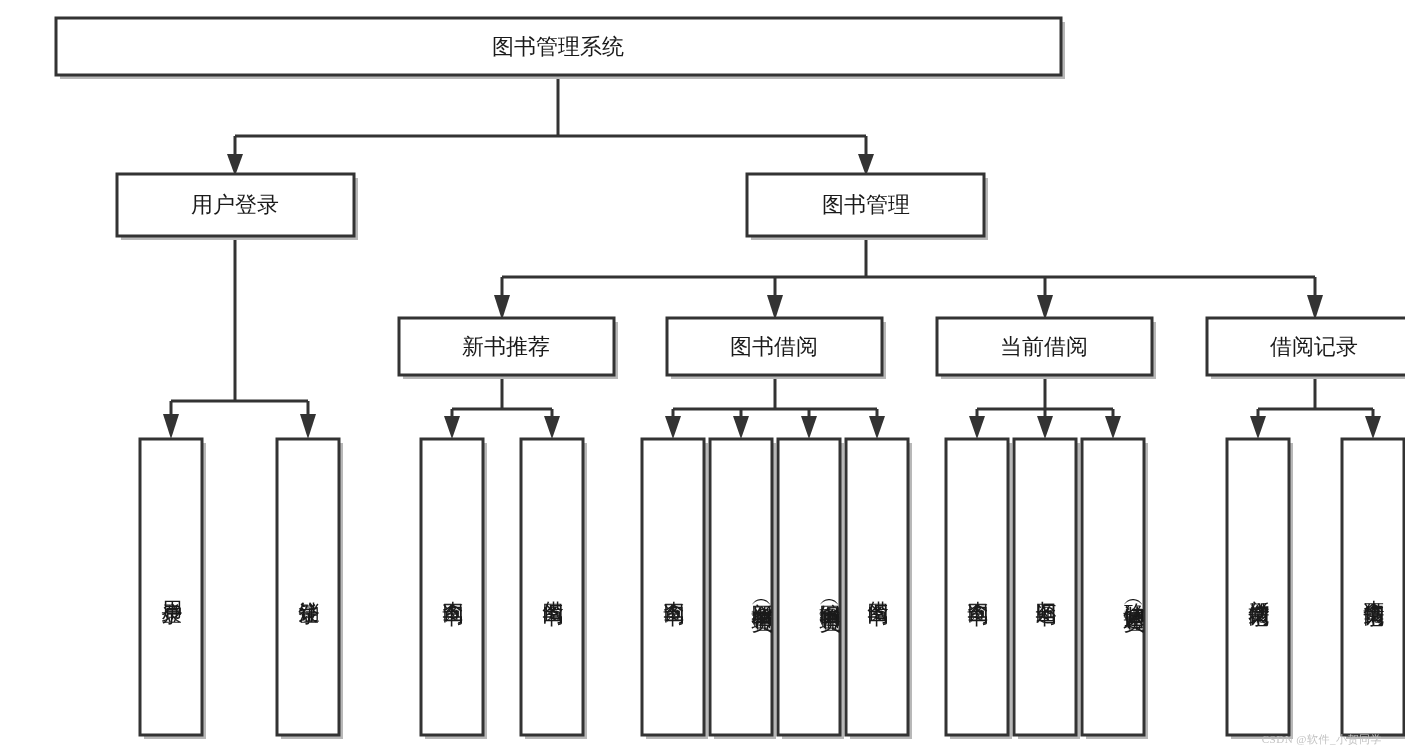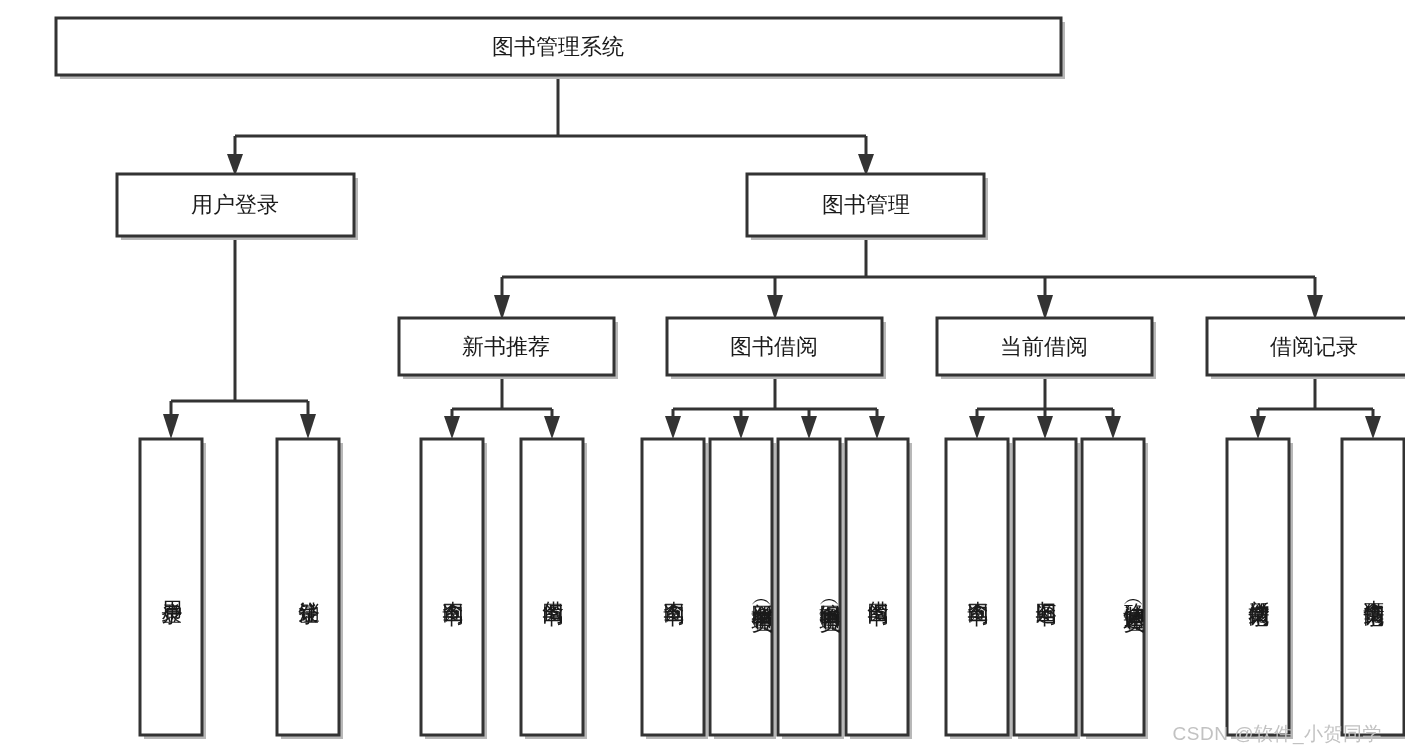--- a/index.html
+++ b/index.html
@@ -64,22 +64,22 @@
     display: flex;
     align-items: center;
     justify-content: center;
     white-space: nowrap;
     pointer-events: none;
   }
   .watermark {
     position: absolute;
     right: 8px;
     bottom: 4px;
-    font-family: Liberation Sans, sans-serif;
-    font-size: 19px;
+    font-family: Liberation Serif, serif;
+    font-size: 11px;
     color: #c2c2c2;
     white-space: nowrap;
     letter-spacing: 0.5px;
   }
 </style>
 </head>
 <body>
 
 <div id="diagram-root">
 

